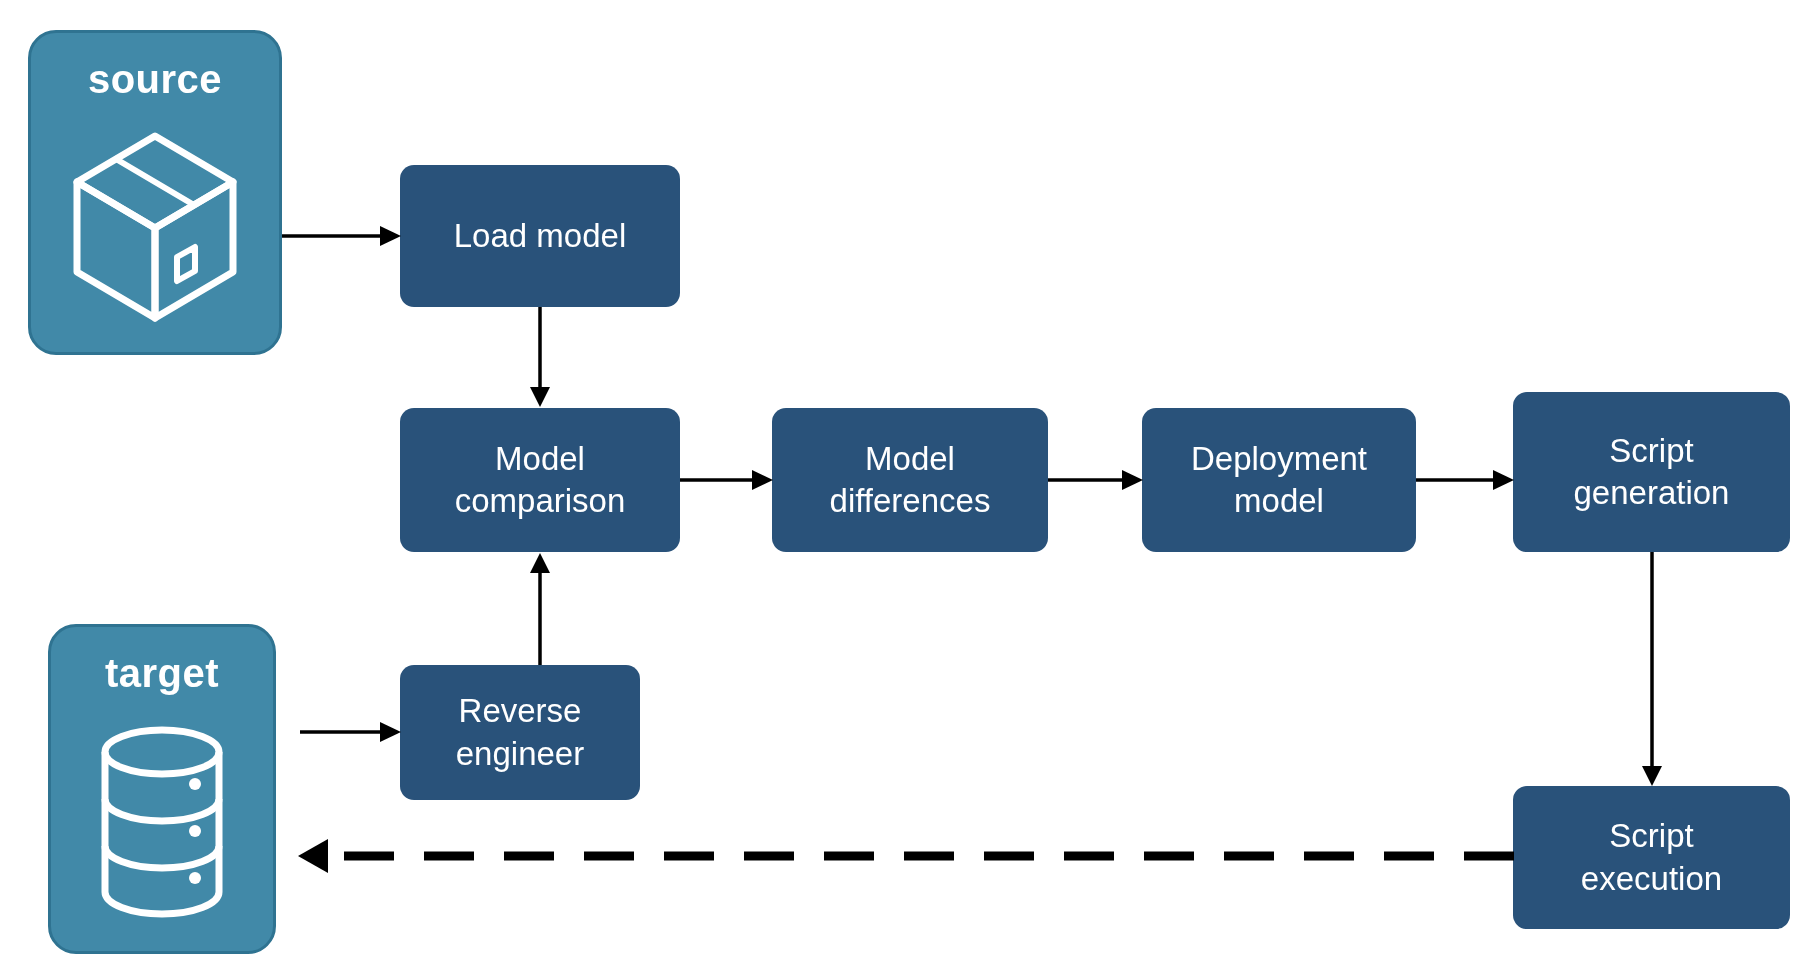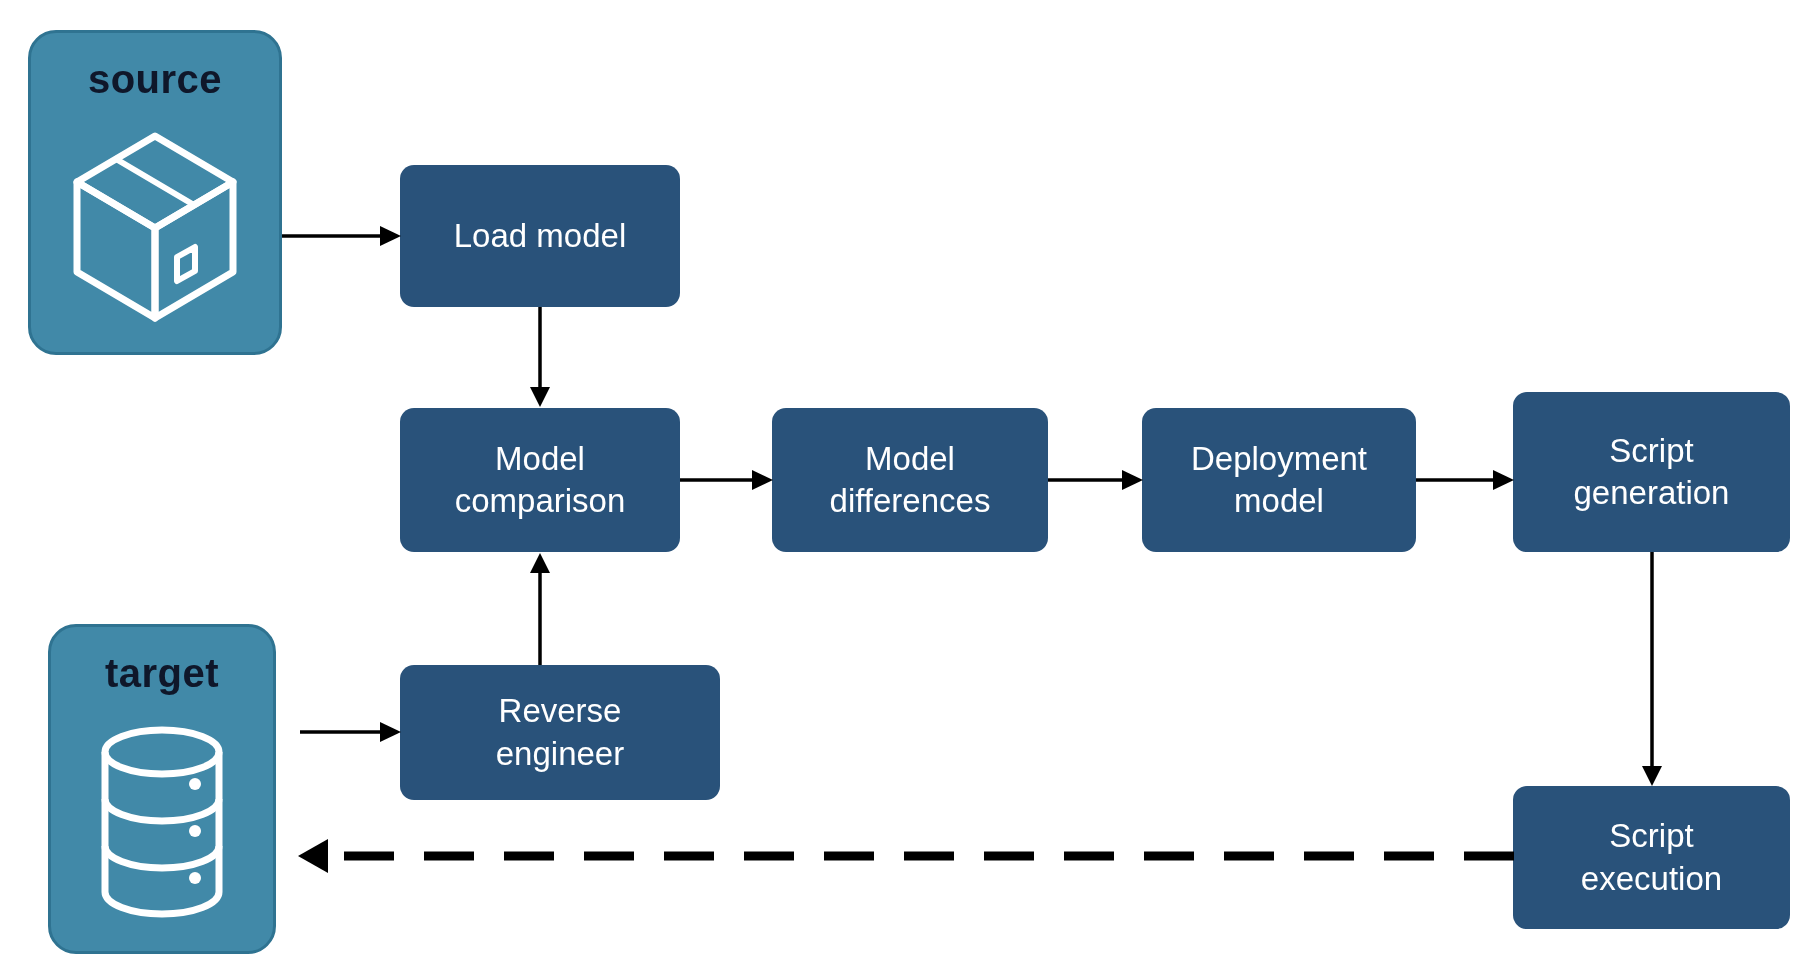--- a/index.html
+++ b/index.html
@@ -12,21 +12,21 @@
     position:absolute;
     background:#4189a8;
     border:3px solid #2f7391;
     border-radius:28px;
     box-sizing:border-box;
     display:flex;
     flex-direction:column;
     align-items:center;
   }
   .endpoint .ep-label{
-    color:#0f172a;
+    color:#ffffff;
     font-weight:bold;
     font-size:40px;
     letter-spacing:.5px;
     line-height:1;
     margin-top:26px;
   }
   .endpoint .ep-icon{
     flex:1;
     display:flex;
     align-items:center;
@@ -107,21 +107,21 @@
 
   <div class="pbox" style="left:772px;top:408px;width:276px;height:144px;">Model
 differences</div>
 
   <div class="pbox" style="left:1142px;top:408px;width:274px;height:144px;">Deployment
 model</div>
 
   <div class="pbox" style="left:1513px;top:392px;width:277px;height:160px;">Script
 generation</div>
 
-  <div class="pbox" style="left:400px;top:665px;width:320px;height:135px;">Reverse
+  <div class="pbox" style="left:400px;top:665px;width:240px;height:135px;">Reverse
 engineer</div>
 
   <div class="pbox" style="left:1513px;top:786px;width:277px;height:143px;">Script
 execution</div>
 
   <div class="conn" style="left:282px;top:218px;width:120px;height:36px;">
     <svg width="120" height="36">
       <line x1="0" y1="18" x2="98" y2="18" stroke="#000" stroke-width="3.5"></line>
       <polygon points="98,8 119,18 98,28" fill="#000"></polygon>
     </svg>

